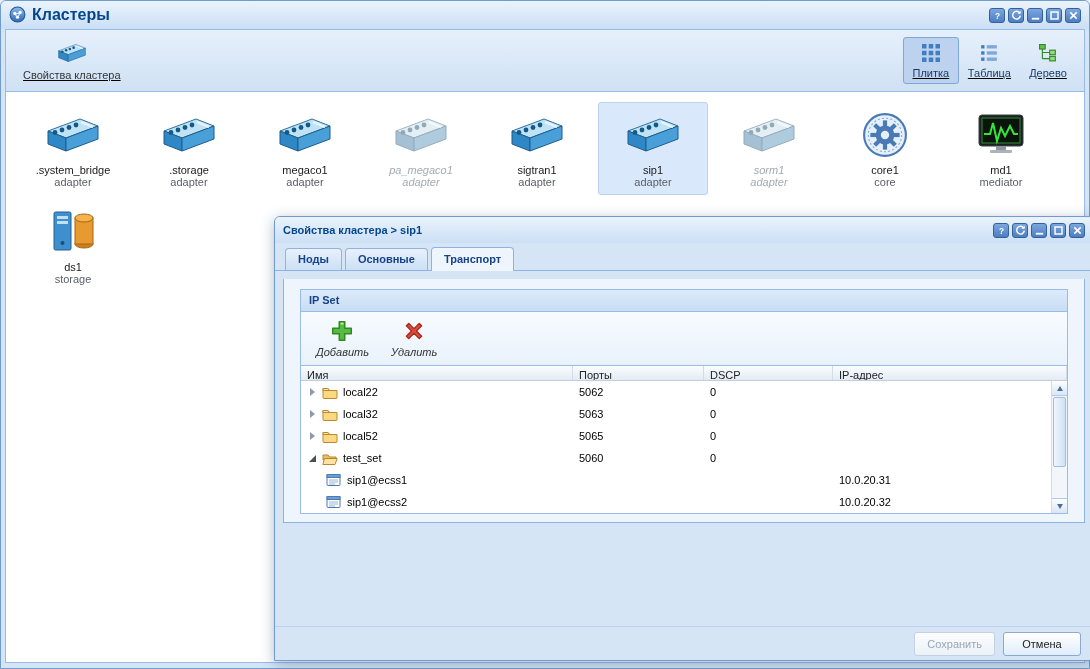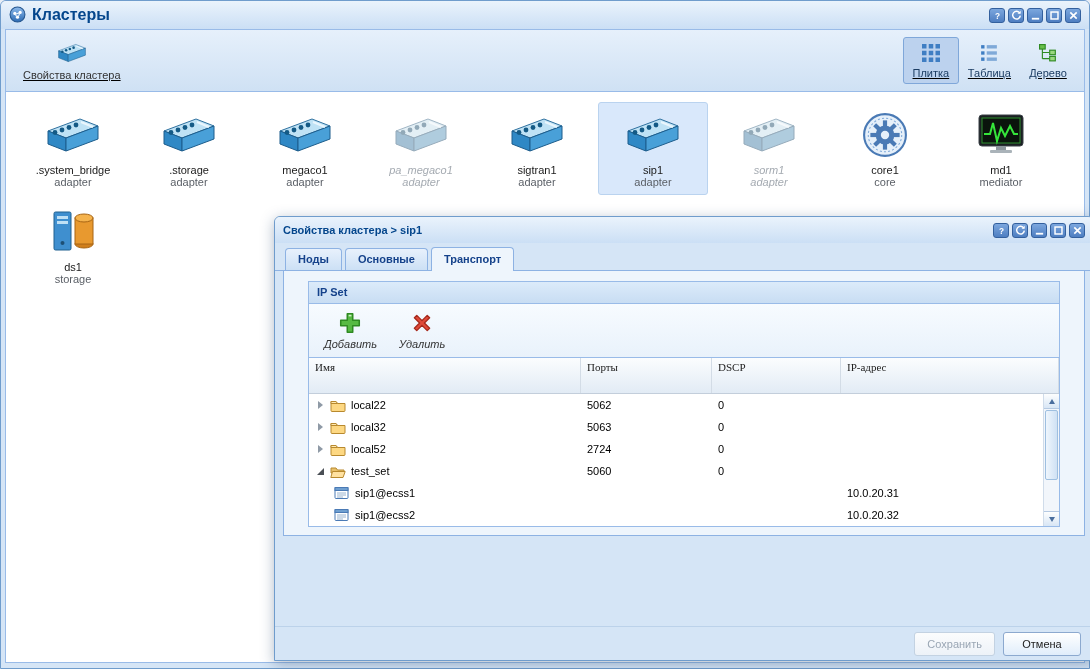--- a/index.html
+++ b/index.html
@@ -81,41 +81,41 @@
   }
   .tab {
     height:22px; line-height:21px; padding:0 12px; margin-right:3px;
     border:1px solid #8db2e3; border-bottom:none; border-radius:4px 4px 0 0;
     background:linear-gradient(#e8f1fc,#cce0f5);
     color:#15428b; font-weight:bold; cursor:pointer;
   }
   .tab.active { background:#eef5fc; height:24px; line-height:23px; margin-bottom:-1px; }
 
   .dlg-tabpanel {
-    margin:0 8px; border:1px solid #8db2e3; border-top:none;
-    background:#eef5fc; padding:10px 24px 8px;
+    margin:8px 8px; border:1px solid #8db2e3; border-top:none;
+    background:#eef5fc; padding:10px 16px 8px;
   }
   .ipset { border:1px solid #99bbe8; background:#fff; }
   .ipset-header {
     height:22px; line-height:21px; padding-left:8px;
     background:linear-gradient(#dcebfa,#c8ddf3);
     border-bottom:1px solid #99bbe8;
     color:#15428b; font-weight:bold;
   }
   .ipset-toolbar {
     height:54px; display:flex; align-items:center; gap:4px; padding:0 6px;
     background:linear-gradient(#f7fbff,#e9f2fb);
     border-bottom:1px solid #99bbe8;
     font-style:italic;
   }
   .ipset-toolbar .bigbtn { min-width:56px; padding:2px 8px; }
   .ipset-toolbar .bicon { height:24px; }
 
   .grid { position:relative; }
-  .grid-header { display:flex; height:36px; background:linear-gradient(#fbfdfe,#e2ebf5); border-bottom:1px solid #c3cedb;font-family:Liberation Serif, serif; }
+  .grid-header { display:flex; height:15px; background:linear-gradient(#fbfdfe,#e2ebf5); border-bottom:1px solid #c3cedb; }
   .hcell {
     padding:3px 6px; border-right:1px solid #d3dce6; color:#222; overflow:hidden; white-space:nowrap;
   }
   .col-name { width:272px; flex:none; }
   .col-ports { width:131px; flex:none; }
   .col-dscp { width:129px; flex:none; }
   .col-ip { flex:1; }
   .grid-body { position:relative; height:132px; background:#fff; }
   .rows { margin-right:16px; }
   .grid-row { display:flex; height:22px; align-items:center; cursor:default; }
@@ -553,21 +553,21 @@
                       <span class="arr-r"></span>
                     </span>
       <span class="row-icon">
                       <svg width="16" height="13" viewBox="0 0 16 13">
                         <path d="M1 2.5 h5 l1.5 2 H15 v7 a1 1 0 0 1 -1 1 H2 a1 1 0 0 1 -1 -1 z" fill="#fdd883" stroke="#b8892e"></path>
                         <path d="M1 2.5 h5 l1.5 2 H1 z" fill="#ffe9b0" stroke="#b8892e"></path>
                       </svg>
                     </span>
       <span class="row-text">local52</span>
     </div>
-    <div class="cell col-ports">2724</div>
+    <div class="cell col-ports">5065</div>
     <div class="cell col-dscp">0</div>
     <div class="cell col-ip"></div>
   </div>
 
   <div class="grid-row">
     <div class="cell col-name">
       <span class="arrow-slot">
                       <span class="arr-d"></span>
                     </span>
       <span class="row-icon">

